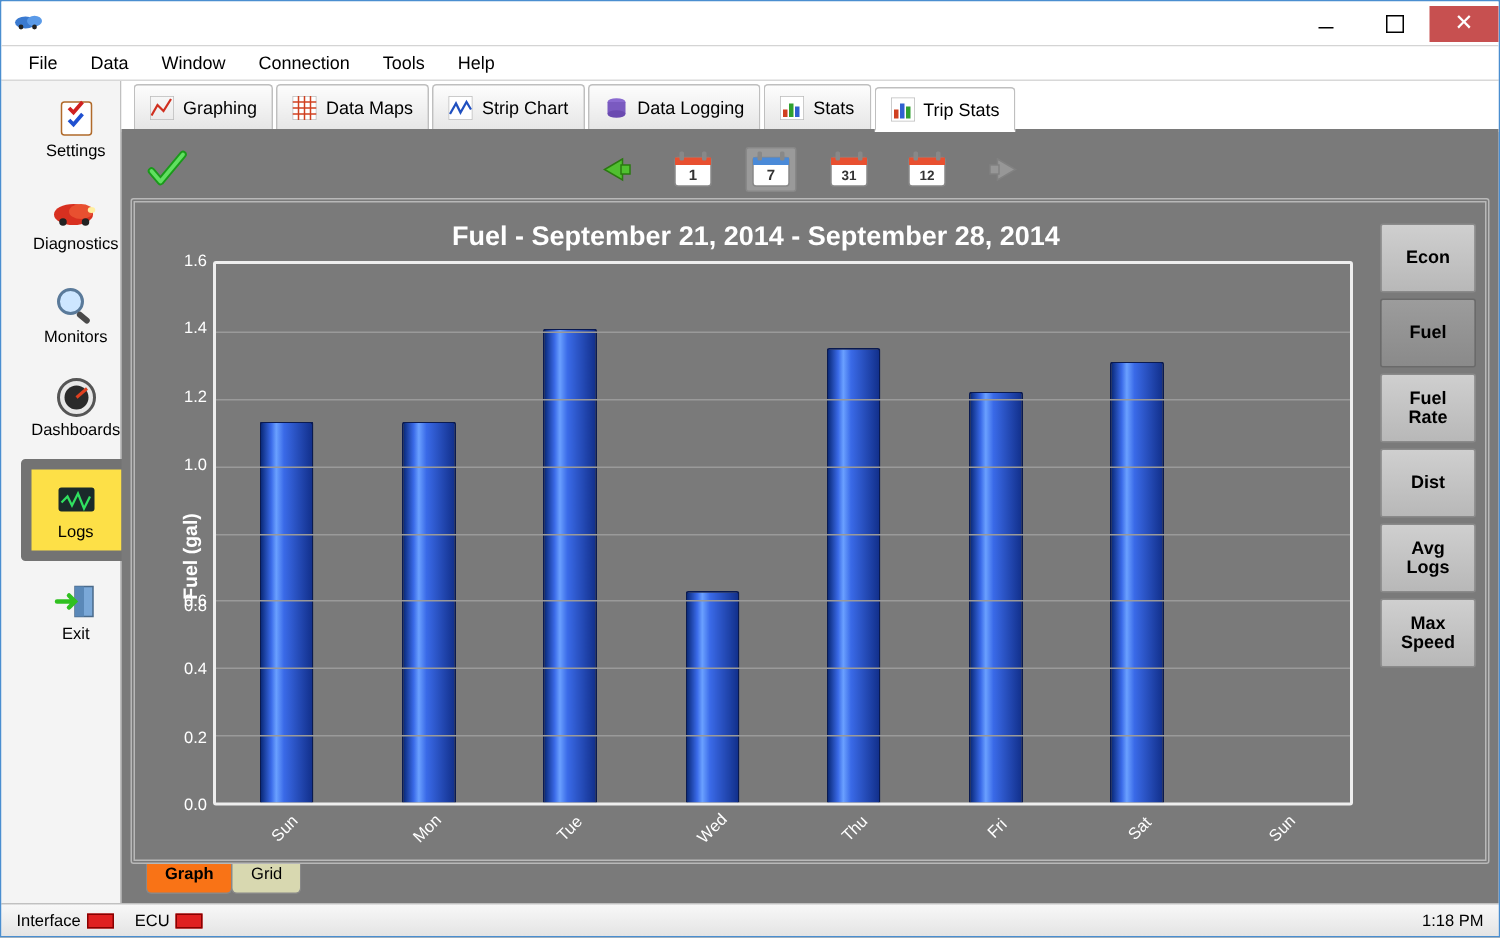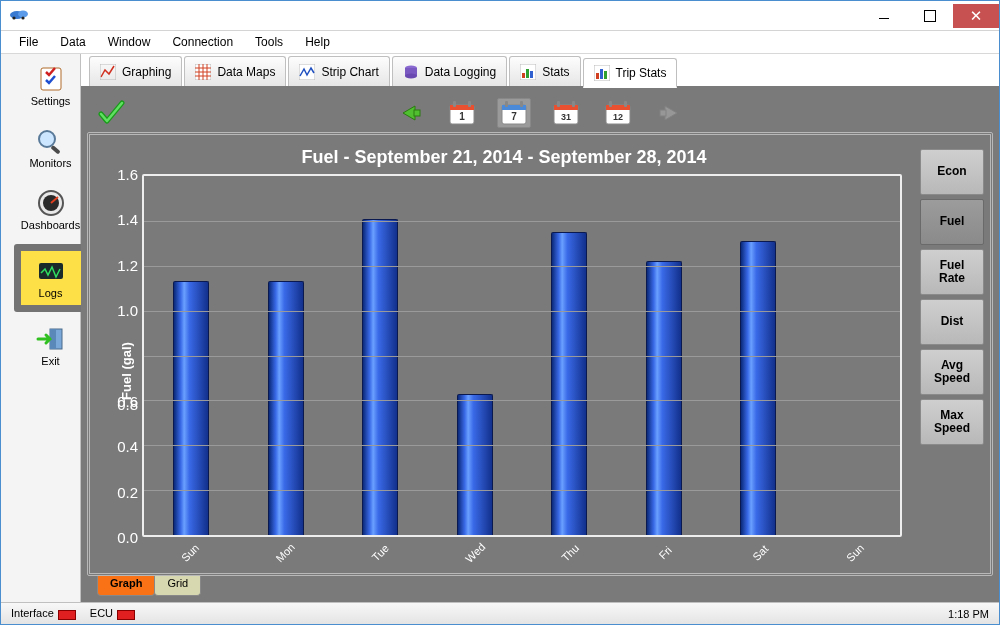--- a/index.html
+++ b/index.html
@@ -29,21 +29,21 @@
   .toolbar .left { width:60px; display:flex; justify-content:flex-start; padding-left:10px;}
   .toolbar .center { flex:1; display:flex; justify-content:center; gap:18px; align-items:center; }
   .calbtn { width:34px; height:30px; display:flex; align-items:center; justify-content:center; border-radius:2px; }
   .calbtn.sel { background:#9a9a9a; border:1px solid #888;}
   .chartarea { flex:1; display:flex; gap:8px; min-height:0; border:3px double #b8b8b8; border-radius:2px; padding:6px;}
   .chartwrap { flex:1; background:#7a7a7a; position:relative; display:flex; flex-direction:column;}
   .charttitle { text-align:center; color:#fff; font-weight:bold; font-size:18px; padding:6px 0 2px 0;}
   .plot { flex:1; position:relative; margin:4px 10px 0 46px;}
   .axis-y { position:absolute; left:-42px; top:0; bottom:30px; width:40px; }
   .ylabel-rot { position:absolute; top:50%; left:-44px; transform: translateY(-50%) rotate(-90deg); color:#fff; font-weight:bold; font-size:13px; white-space:nowrap;}
-  .yTick { position:absolute; right:2px; color:#fff; font-size:15px; transform:translateY(-50%);}
+  .yTick { position:absolute; right:2px; color:#fff; font-size:11px; transform:translateY(-50%);}
   .plotinner { position:absolute; top:0; left:0; right:0; bottom:30px; border:2px solid #eee; border-radius:2px; background:#7a7a7a;}
   .gridline { position:absolute; left:0; right:0; height:1px; background:#9a9a9a;}
   .bars { position:absolute; left:0; right:0; top:0; bottom:0; display:flex; }
   .barcol { flex:1; display:flex; align-items:flex-end; justify-content:center;}
   .bar { width:36px; background:linear-gradient(90deg,#0a2a7a 0%, #3a6ae8 20%, #6aa0ff 30%, #3a6ae8 45%, #12308c 100%); border:1px solid #0a1a50; border-bottom:none; border-radius:2px 2px 0 0;}
   .xTicks { position:absolute; left:0; right:0; bottom:0; height:30px; display:flex;}
   .xTick { flex:1; text-align:center; color:#fff; font-size:11px; transform:rotate(-45deg); transform-origin:center; padding-top:10px;}
   .rightpanel { width:64px; display:flex; flex-direction:column; gap:4px; padding-top:8px;}
   .rbtn { height:46px; background:linear-gradient(#cfcfcf,#b8b8b8); border:1px solid #8a8a8a; border-radius:2px; color:#000; font-weight:bold; font-size:12px; display:flex; align-items:center; justify-content:center; text-align:center; line-height:1.1; cursor:default;}
   .rbtn.selected { background:linear-gradient(#9c9c9c,#8a8a8a); border:1px solid #6a6a6a;}
@@ -89,20 +89,32 @@
     <div class="sidebar">
       <div class="sbitem">
         <div class="ic">
           <svg width="28" height="26">
               <rect x="4" y="2" width="20" height="22" rx="2" fill="#fff" stroke="#b06a2a"></rect>
               <path d="M9 6 l3 3 6-7" stroke="#d02020" stroke-width="2.5" fill="none"></path>
               <path d="M9 14 l3 3 6-7" stroke="#2050d0" stroke-width="2.5" fill="none"></path>
             </svg>
         </div>
         <div>Settings</div>
+      </div>
+      <div class="sbitem">
+        <div class="ic">
+          <svg width="34" height="22">
+              <ellipse cx="15" cy="13" rx="13" ry="7" fill="#d83020"></ellipse>
+              <ellipse cx="20" cy="11" rx="8" ry="5" fill="#e85030"></ellipse>
+              <circle cx="8" cy="18" r="2.5" fill="#222"></circle>
+              <circle cx="23" cy="18" r="2.5" fill="#222"></circle>
+              <ellipse cx="27" cy="10" rx="2.5" ry="2" fill="#ffeea0"></ellipse>
+            </svg>
+        </div>
+        <div>Diagnostics</div>
       </div>
       <div class="sbitem">
         <div class="ic">
           <svg width="30" height="26">
               <circle cx="11" cy="11" r="8" fill="#cde6ff" stroke="#5a7a9a" stroke-width="2"></circle>
               <rect x="17" y="17" width="10" height="4" rx="2" fill="#4a4a4a" transform="rotate(40 17 17)"></rect>
             </svg>
         </div>
         <div>Monitors</div>
       </div>
@@ -330,21 +342,21 @@
                 </div>
             </div>
           </div>
           <div class="rightpanel">
             <div class="rbtn">Econ</div>
             <div class="rbtn selected">Fuel</div>
             <div class="rbtn" style="white-space:pre">Fuel
 Rate</div>
             <div class="rbtn">Dist</div>
             <div class="rbtn" style="white-space:pre">Avg
-Speed</div>
+Logs</div>
             <div class="rbtn" style="white-space:pre">Max
 Speed</div>
           </div>
         </div>
 
         <div class="bottomtabs">
           <div class="btab active">Graph</div>
           <div class="btab">Grid</div>
         </div>
       </div>

